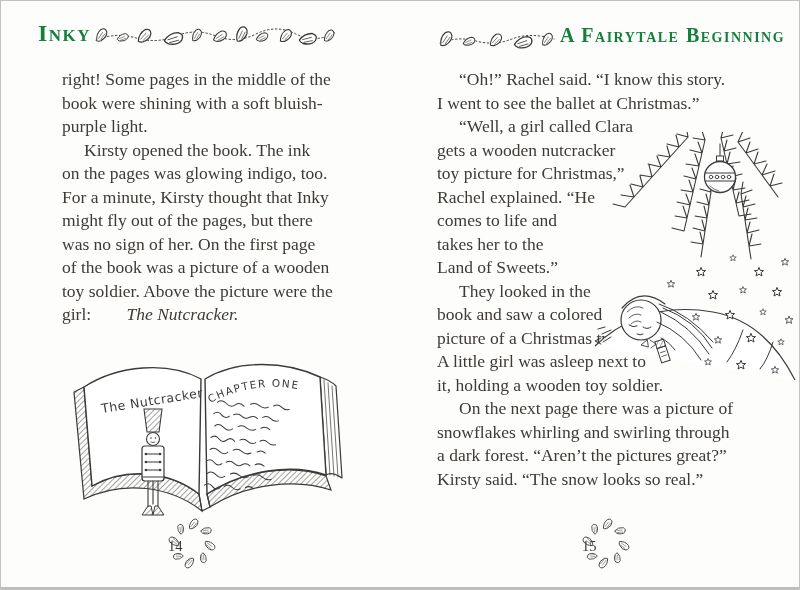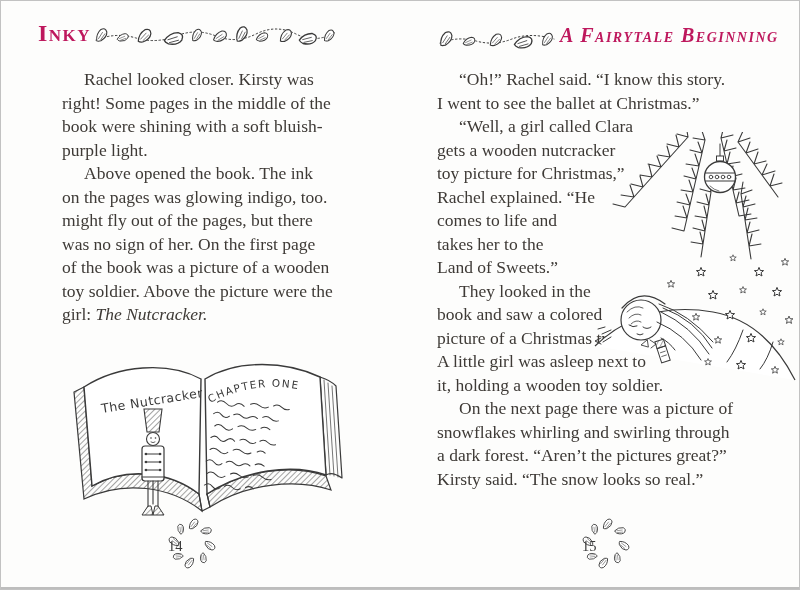--- a/index.html
+++ b/index.html
@@ -1,27 +1,27 @@
 <!DOCTYPE html>
 <html><head>
 <meta charset="utf-8">
 <style>
   html,body{margin:0;padding:0;background:#f4f4f4;}
   .screen{position:relative;width:800px;height:590px;background:#fdfdfc;overflow:hidden;
           font-family:"Liberation Serif",serif;color:#3e3a36;
           box-shadow:inset 0 0 0 1px #c2c2c2, inset 0 -3px 0 #bdbdbd;}
-  .hdr-title{position:absolute;font-variant:small-caps;font-weight:700;color:#be185d;
+  .hdr-title{position:absolute;font-variant:small-caps;font-weight:700;color:#15803d;
              letter-spacing:1.5px;white-space:pre;}
   #hdr-left{left:38px;top:20px;font-size:24px;}
-  #hdr-right{left:560px;top:24px;font-size:20px;font-style:italic;}
+  #hdr-right{left:560px;top:24px;font-size:20px;}
   .garland{position:absolute;}
   .txt{position:absolute;font-size:17.5px;line-height:23.5px;}
   .tl{white-space:pre;height:23.5px;}
   .tl.ind{padding-left:22px;}
-  .em{font-style:italic;}
+  .em{font-style:italic;margin-left:31px;}
   #left-text{left:62px;top:68px;width:310px;}
   #right-text{left:437px;top:68px;width:350px;}
   .illus{position:absolute;}
   .wreath{position:absolute;width:52px;height:52px;}
   .pagenum{position:absolute;width:52px;text-align:left;font-size:14.5px;color:#3a3a3a;}
   svg{display:block;}
   .ln{stroke:#3a3a3a;fill:none;stroke-linecap:round;stroke-linejoin:round;}
 </style>
 </head>
 <body>
@@ -61,26 +61,26 @@
     <path class="ln" d="M2,13 q18,-7 36,-2 t36,-2 t42,0" stroke="#9a9a9a" stroke-width="1" stroke-dasharray="1.5 2.5"></path>
     <use href="#leaf" transform="translate(2,12) rotate(-15) scale(1.1)"></use>
     <use href="#leaf" transform="translate(26,11) rotate(18) scale(.85)"></use>
     <use href="#leaf" transform="translate(52,12) rotate(-6)"></use>
     <use href="#leaf" transform="translate(78,11) rotate(24) scale(1.25)"></use>
     <use href="#leaf" transform="translate(104,12) rotate(-14) scale(.95)"></use>
   </svg>
   <div id="hdr-right" class="hdr-title">A Fairytale Beginning</div>
 
   <div id="left-text" class="txt">
-    <div class="tl ind">Rachel looked closer. Kirsty was</div>
     <div class="tl">right! Some pages in the middle of the</div>
     <div class="tl">book were shining with a soft bluish-</div>
     <div class="tl">purple light.</div>
-    <div class="tl ind">Above opened the book. The ink</div>
+    <div class="tl ind">Kirsty opened the book. The ink</div>
     <div class="tl">on the pages was glowing indigo, too.</div>
+    <div class="tl">For a minute, Kirsty thought that Inky</div>
     <div class="tl">might fly out of the pages, but there</div>
     <div class="tl">was no sign of her. On the first page</div>
     <div class="tl">of the book was a picture of a wooden</div>
     <div class="tl">toy soldier. Above the picture were the</div>
     <div class="tl"><span>girl: </span><span class="em">The Nutcracker.</span></div>
   </div>
 
   <div id="right-text" class="txt">
     <div class="tl ind">“Oh!” Rachel said. “I know this story.</div>
     <div class="tl">I went to see the ballet at Christmas.”</div>

